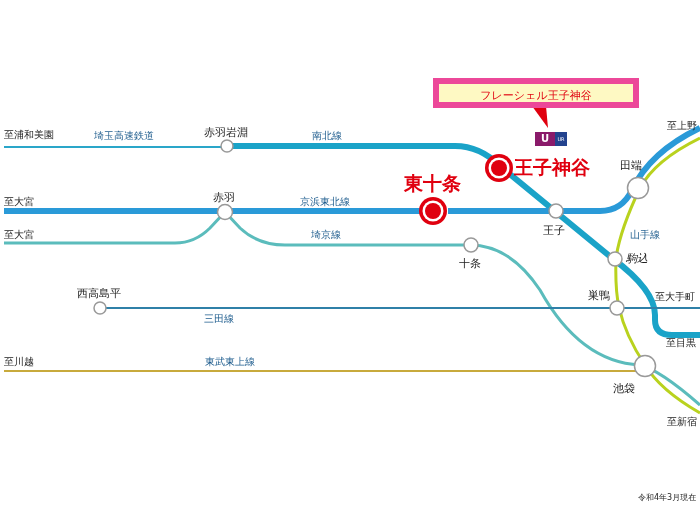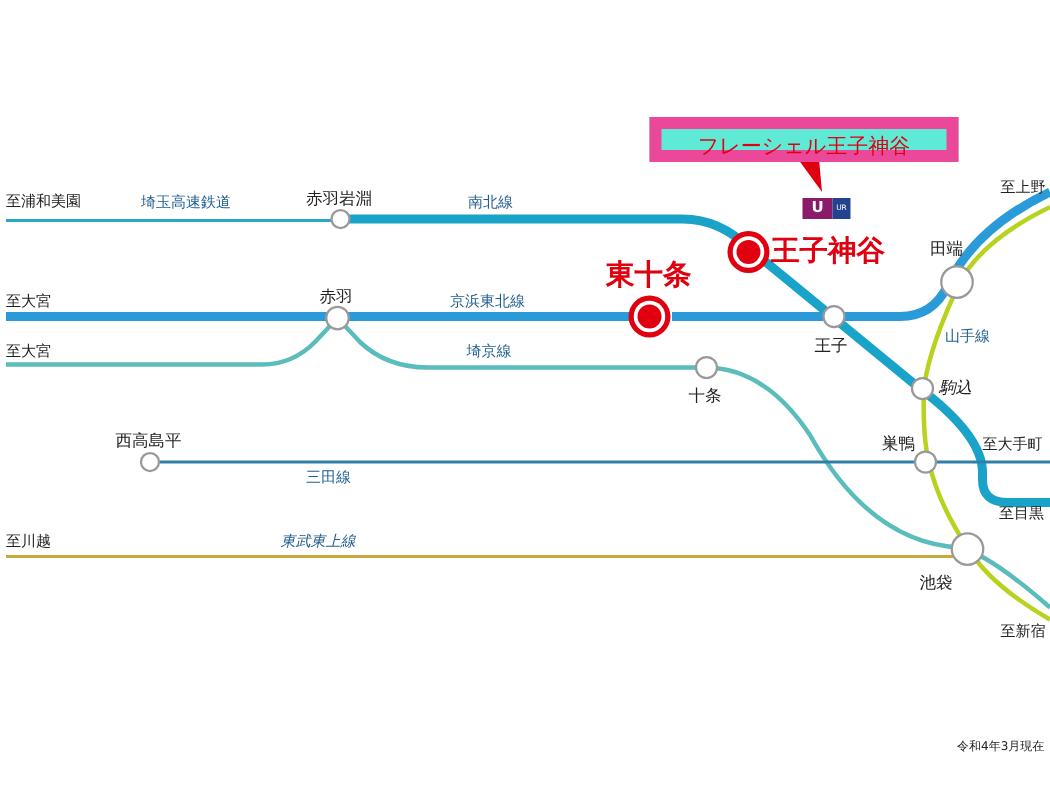--- a/index.html
+++ b/index.html
@@ -3,22 +3,22 @@
   <meta charset="utf-8">
   <style>
     html, body { margin: 0; padding: 0; background: #ffffff; }
     body { width: 700px; height: 525px; position: relative; overflow: hidden;
            font-family: "DejaVu Sans", sans-serif; }
     #map { position: absolute; left: 0; top: 0; width: 700px; height: 525px; }
     .lbl { position: absolute; white-space: nowrap; font-size: 11px; color: #222; line-height: 1; }
     .line-lbl { position: absolute; white-space: nowrap; font-size: 10px; color: #1f5d8e; line-height: 1; }
     .red-big { position: absolute; white-space: nowrap; color: #e0000f; font-size: 19px; line-height: 1; font-weight: bold; }
     .callout { position: absolute; left: 433px; top: 78px; width: 206px; height: 30px;
-               border: 8px solid #ec4899; background: #5eead4; box-sizing: border-box;
-               color: #e0000f; font-size: 14px; line-height: 24px; text-align: center; }
+               border: 6px solid #ec4899; background: #fef9c3; box-sizing: border-box;
+               color: #e0000f; font-size: 11px; line-height: 24px; text-align: center; }
     .note { position: absolute; white-space: nowrap; font-size: 8px; color: #222; }
     .logo { position: absolute; left: 535px; top: 132px; width: 32px; height: 14px; display: flex; }
     .logo .mag { width: 20px; height: 14px; background: #8a1a6a; color: #fff; font-size: 10px;
                  line-height: 14px; text-align: center; font-weight: bold; }
     .logo .blu { width: 12px; height: 14px; background: #23438e; color: #fff; font-size: 5px;
                  line-height: 14px; text-align: center; }
   </style>
 </head>
 <body>
 
@@ -79,22 +79,22 @@
 <div class="lbl" style="left:667px;top:121px;font-size:10px;text-align:right;">至上野</div>
 <div class="lbl" style="left:655px;top:292px;font-size:10px;">至大手町</div>
 <div class="lbl" style="left:666px;top:338px;font-size:10px;">至目黒</div>
 <div class="lbl" style="left:667px;top:417px;font-size:10px;">至新宿</div>
 
 <div class="line-lbl" style="left:94px;top:131px;">埼玉高速鉄道</div>
 <div class="line-lbl" style="left:312px;top:131px;">南北線</div>
 <div class="line-lbl" style="left:300px;top:197px;">京浜東北線</div>
 <div class="line-lbl" style="left:311px;top:230px;">埼京線</div>
 <div class="line-lbl" style="left:204px;top:294px;margin-top:20px;">三田線</div>
-<div class="line-lbl" style="left:187px;top:357px;font-style:italic;">東武東上線</div>
-<div class="line-lbl" style="left:630px;top:220px;">山手線</div>
+<div class="line-lbl" style="left:205px;top:357px;">東武東上線</div>
+<div class="line-lbl" style="left:630px;top:230px;">山手線</div>
 
 <div class="lbl" style="left:204px;top:127px;">赤羽岩淵</div>
 <div class="lbl" style="left:213px;top:192px;">赤羽</div>
 <div class="lbl" style="left:543px;top:225px;">王子</div>
 <div class="lbl" style="left:459px;top:258px;">十条</div>
 <div class="lbl" style="left:620px;top:160px;">田端</div>
 <div class="lbl" style="left:626px;top:253px;font-style:italic;">駒込</div>
 <div class="lbl" style="left:588px;top:290px;">巣鴨</div>
 <div class="lbl" style="left:77px;top:288px;">西高島平</div>
 <div class="lbl" style="left:613px;top:383px;">池袋</div>

